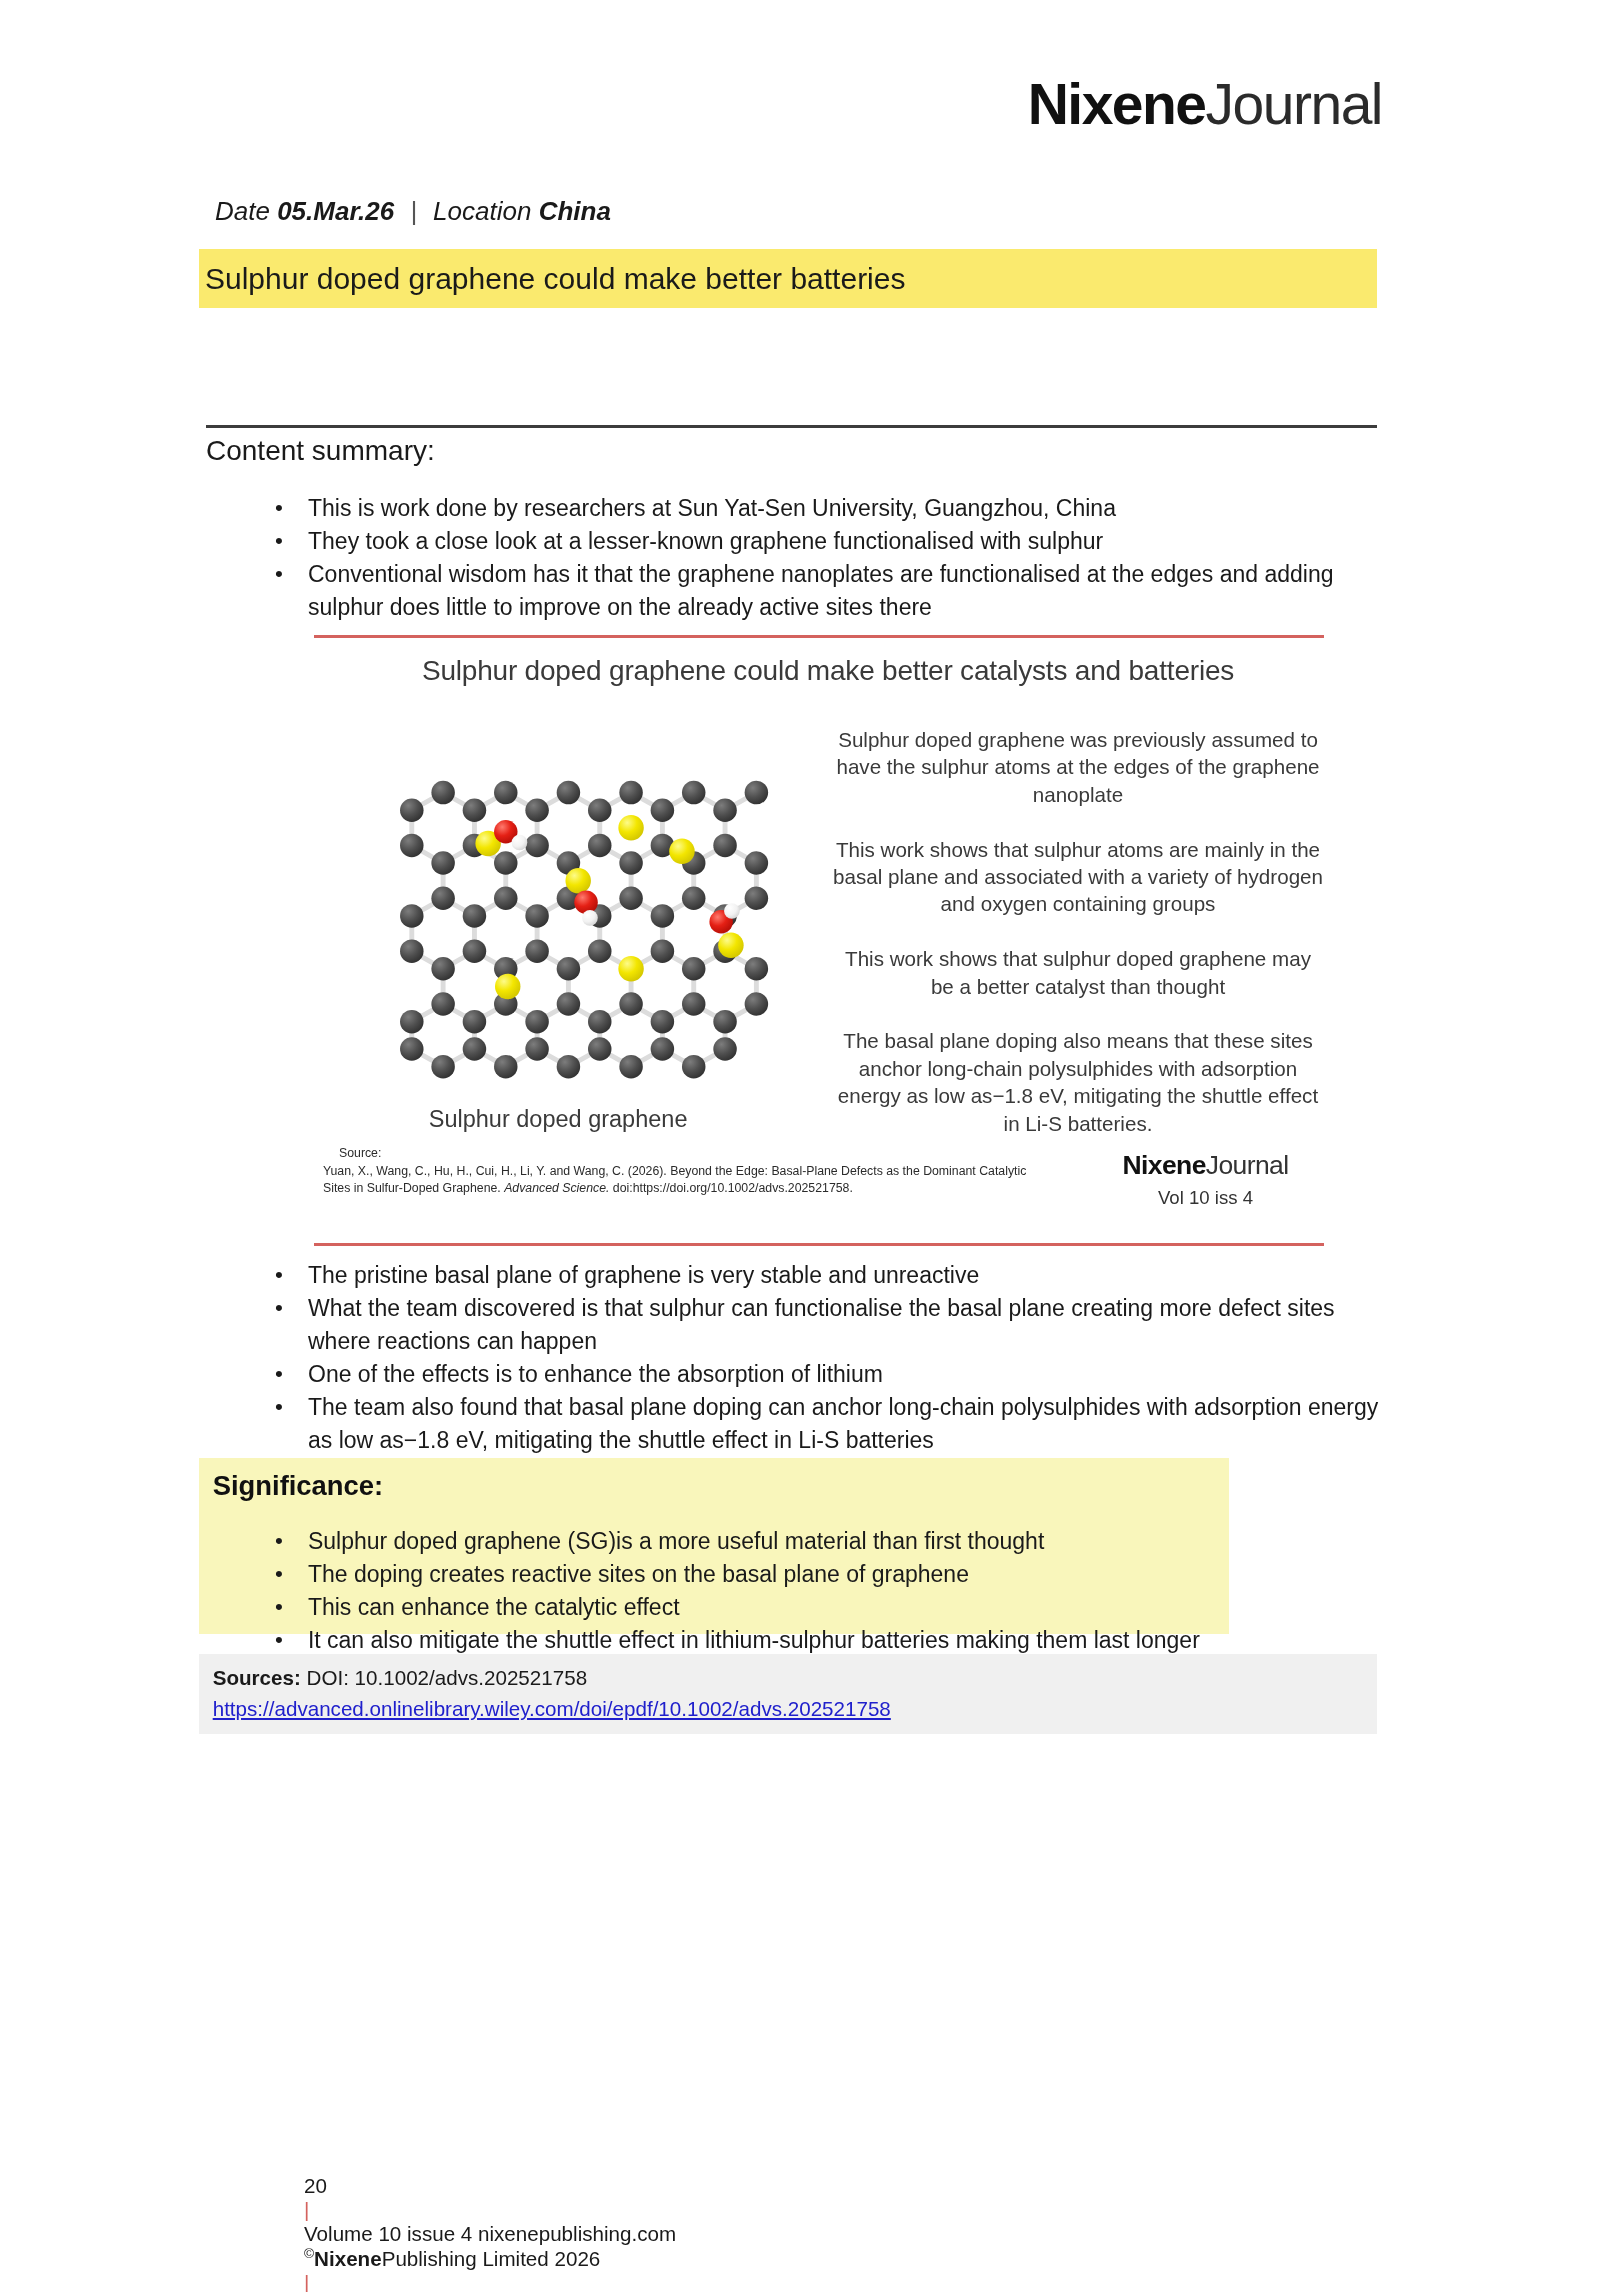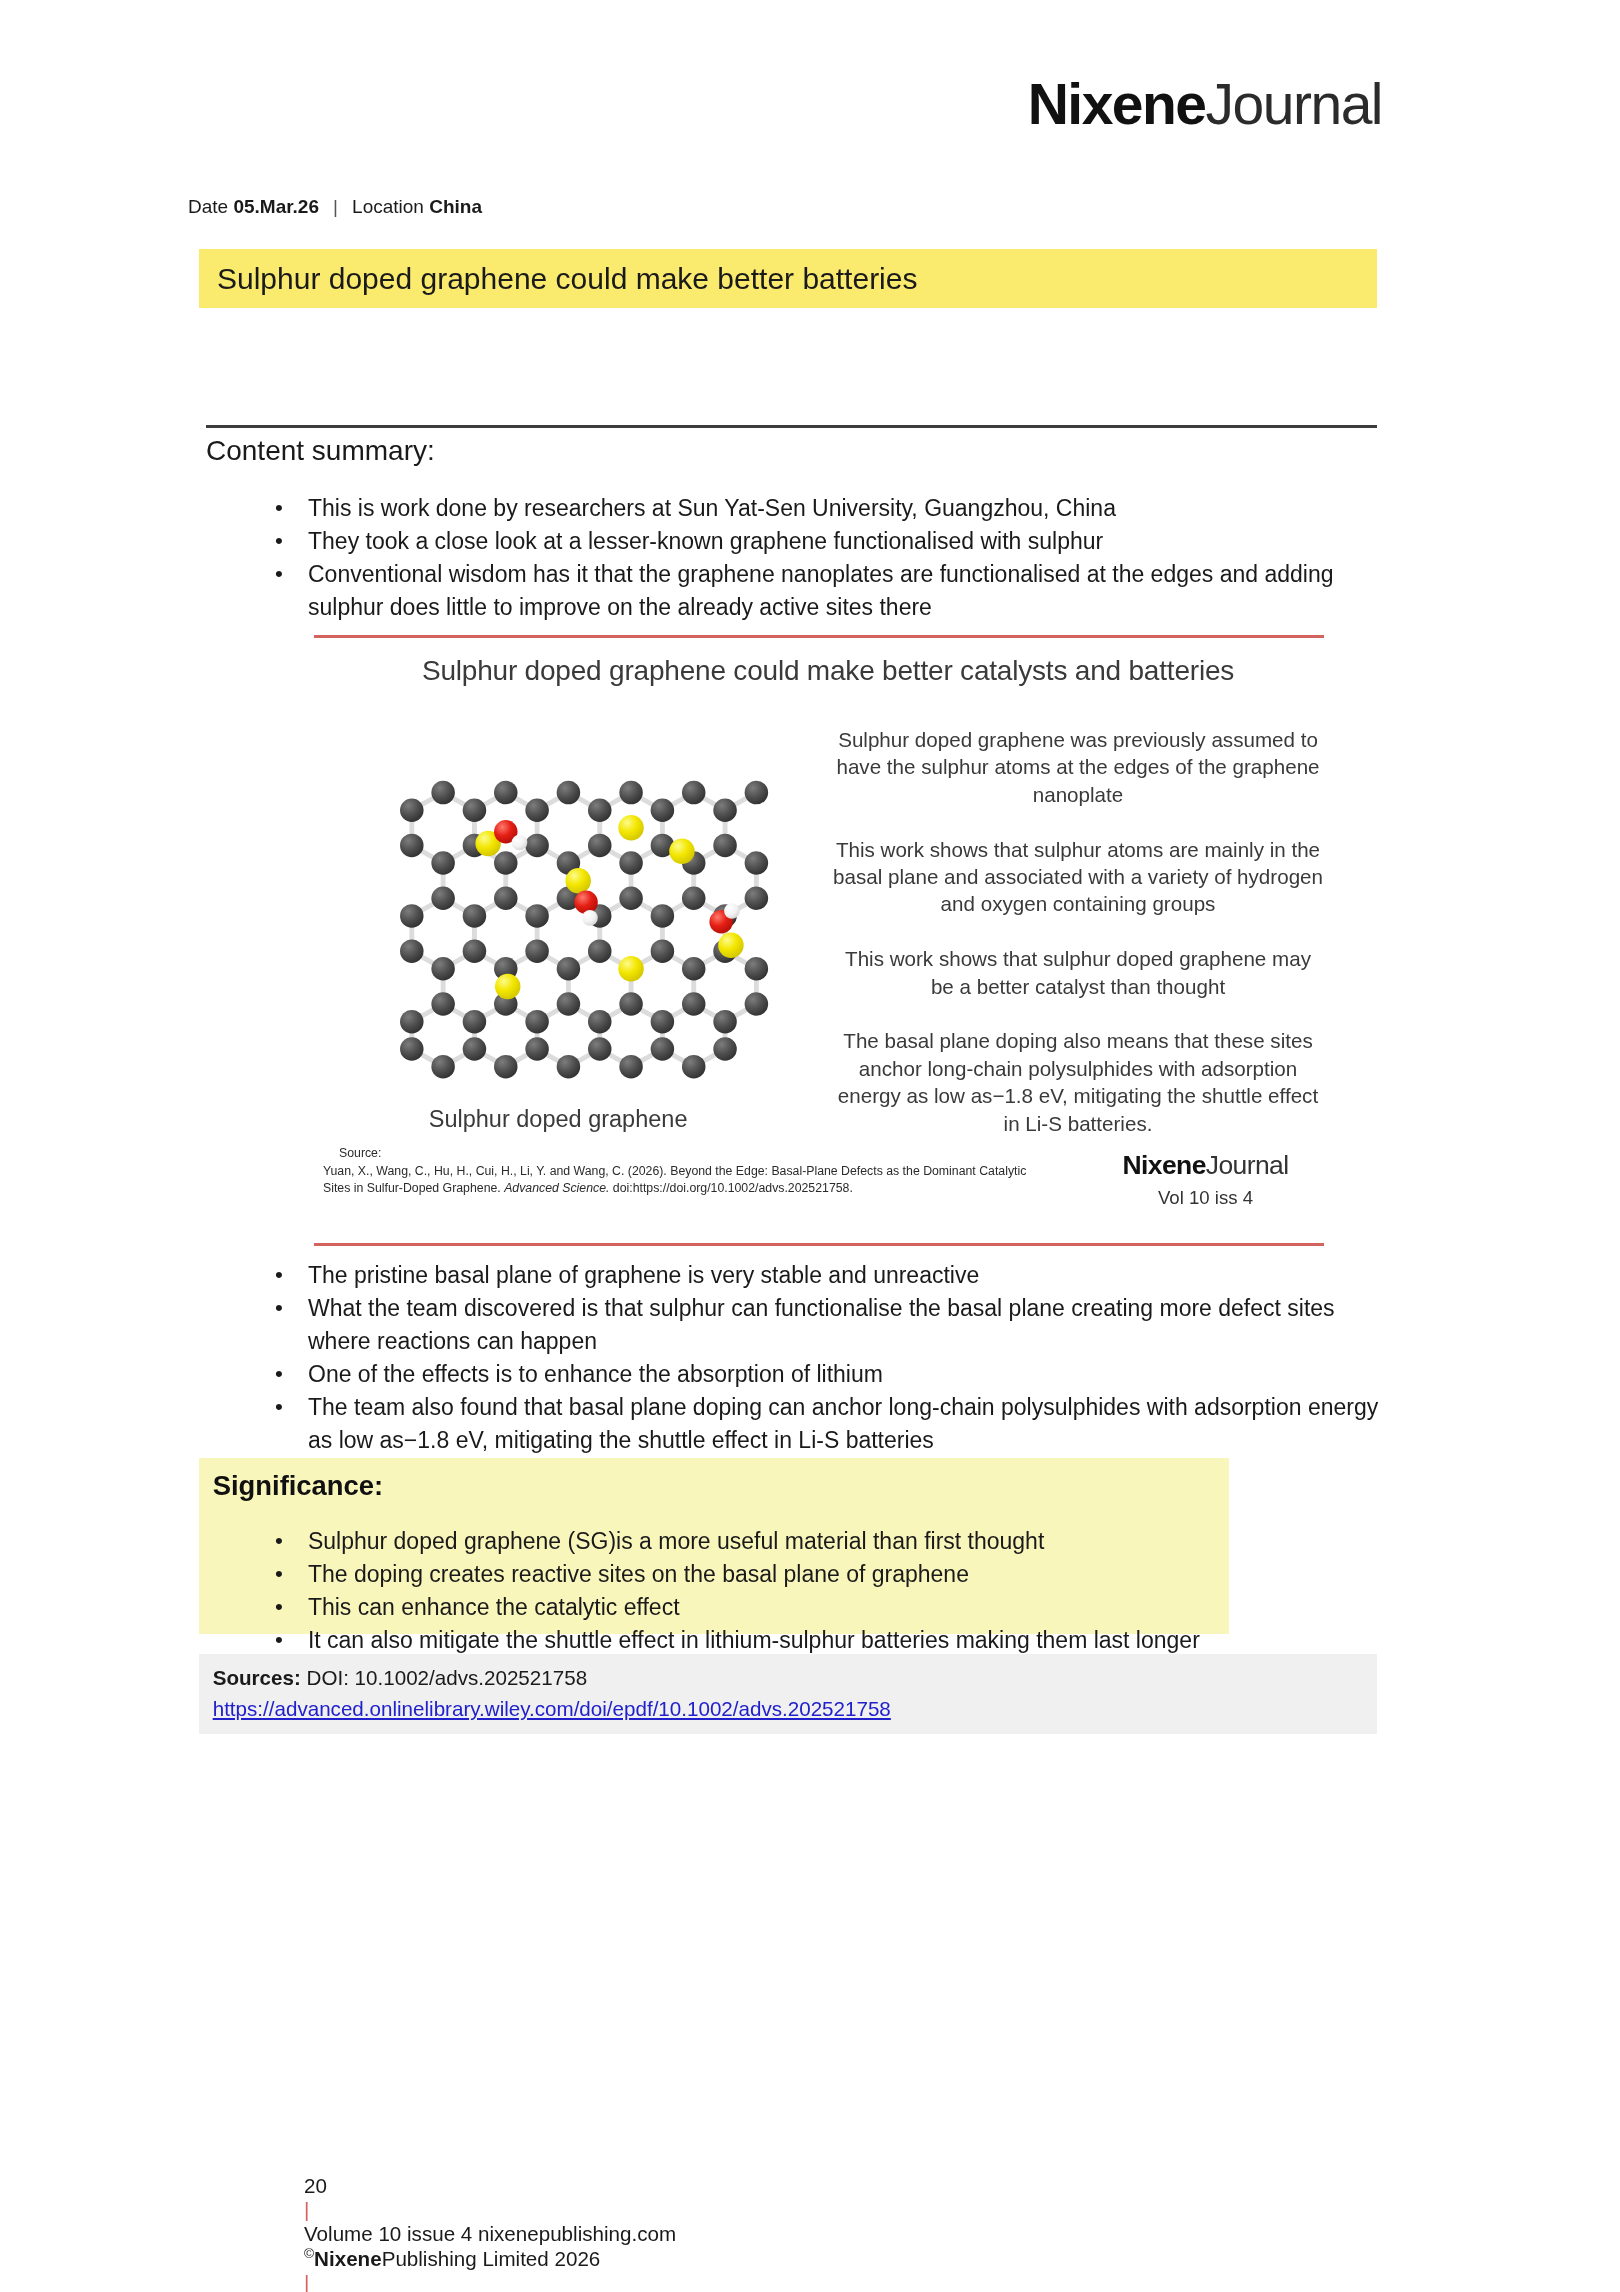--- a/index.html
+++ b/index.html
@@ -35,25 +35,26 @@
   }
   .masthead .mh-light {
     font-weight: 400;
     color: #2b2b2b;
   }
 
   
   .dateline {
     position: absolute;
     top: 196px;
-    left: 188px;
-    font-size: 19px;
+    left: 215px;
+    font-size: 26px;
     line-height: 1.2;
     white-space: nowrap;
     color: #1a1a1a;
+    font-style: italic;
   }
   .dateline .dl-label { font-weight: 400; }
   .dateline .dl-value { font-weight: bold; }
   .dateline .dl-sep {
     display: inline-block;
     padding: 0 8.8px;
     color: #555;
     font-weight: 300;
   }
 
@@ -64,21 +65,21 @@
     left: 199px;
     width: 1178px;
     height: 59px;
     background: #FAEA6E;
     display: flex;
     align-items: center;
   }
   .title-banner .title-text {
     font-size: 30px;
     color: #1a1a1a;
-    padding-left: 18px;
+    padding-left: 6px;
     font-weight: 400;
     white-space: nowrap;
   }
 
   
   .meta-table {
     position: absolute;
     top: 318px;
     left: 206px;
     width: 1171px;

